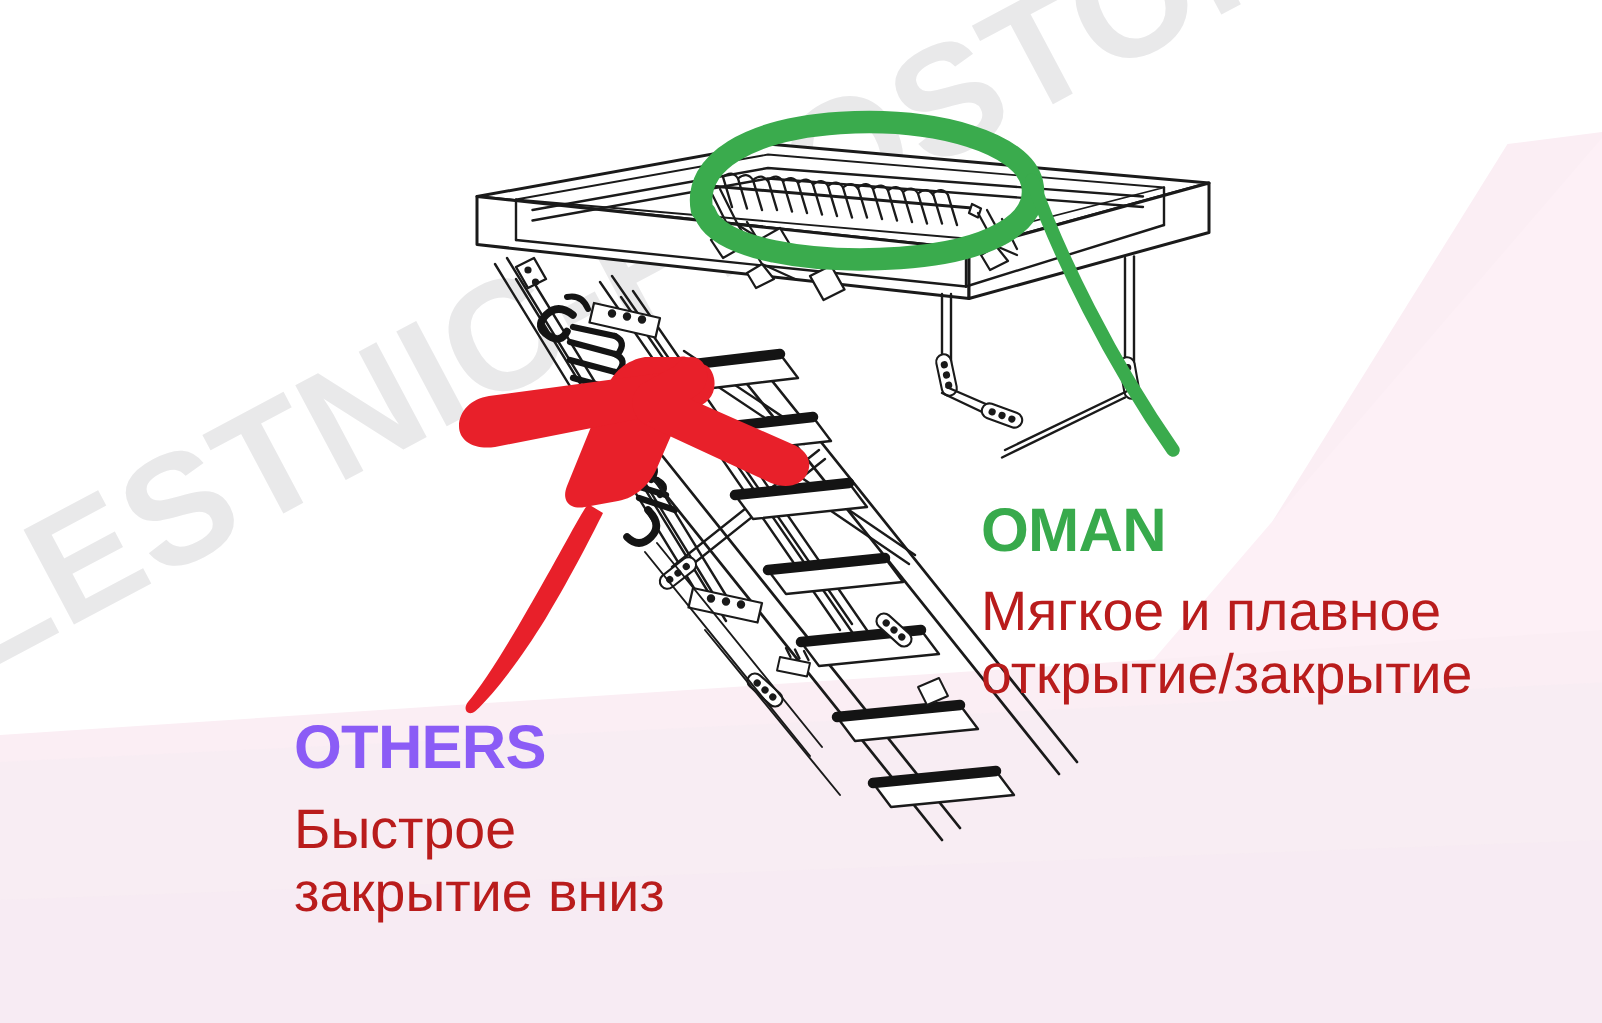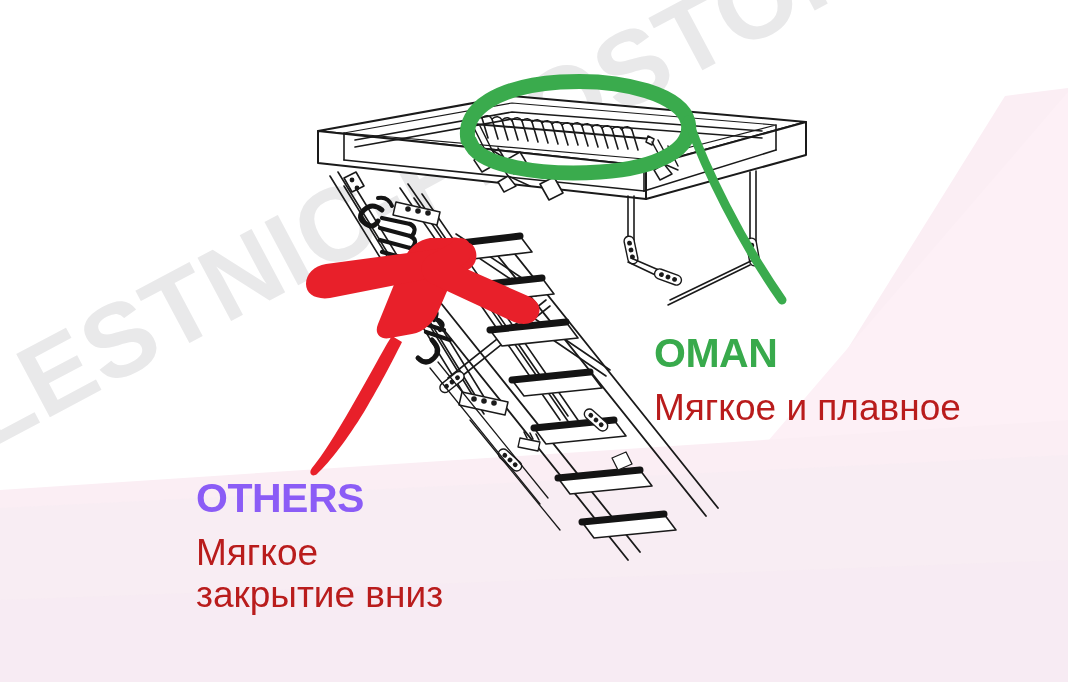--- a/index.html
+++ b/index.html
@@ -321,24 +321,25 @@
                  C330,462 348,438 364,412
                  C382,382 396,354 402,342 Z"></path>
       </g>
     </svg>
   </div>
 
   <div class="ann" id="oman-block">
     <div class="ann-title green">OMAN</div>
     <div class="ann-sub">
       <div>Мягкое и плавное</div>
+      <div>открытие/закрытие</div>
     </div>
   </div>
 
   <div class="ann" id="others-block">
     <div class="ann-title red">OTHERS</div>
     <div class="ann-sub">
-      <div>Мягкое</div>
+      <div>Быстрое</div>
       <div>закрытие вниз</div>
     </div>
   </div>
 
 </div>
 
 </body></html>

